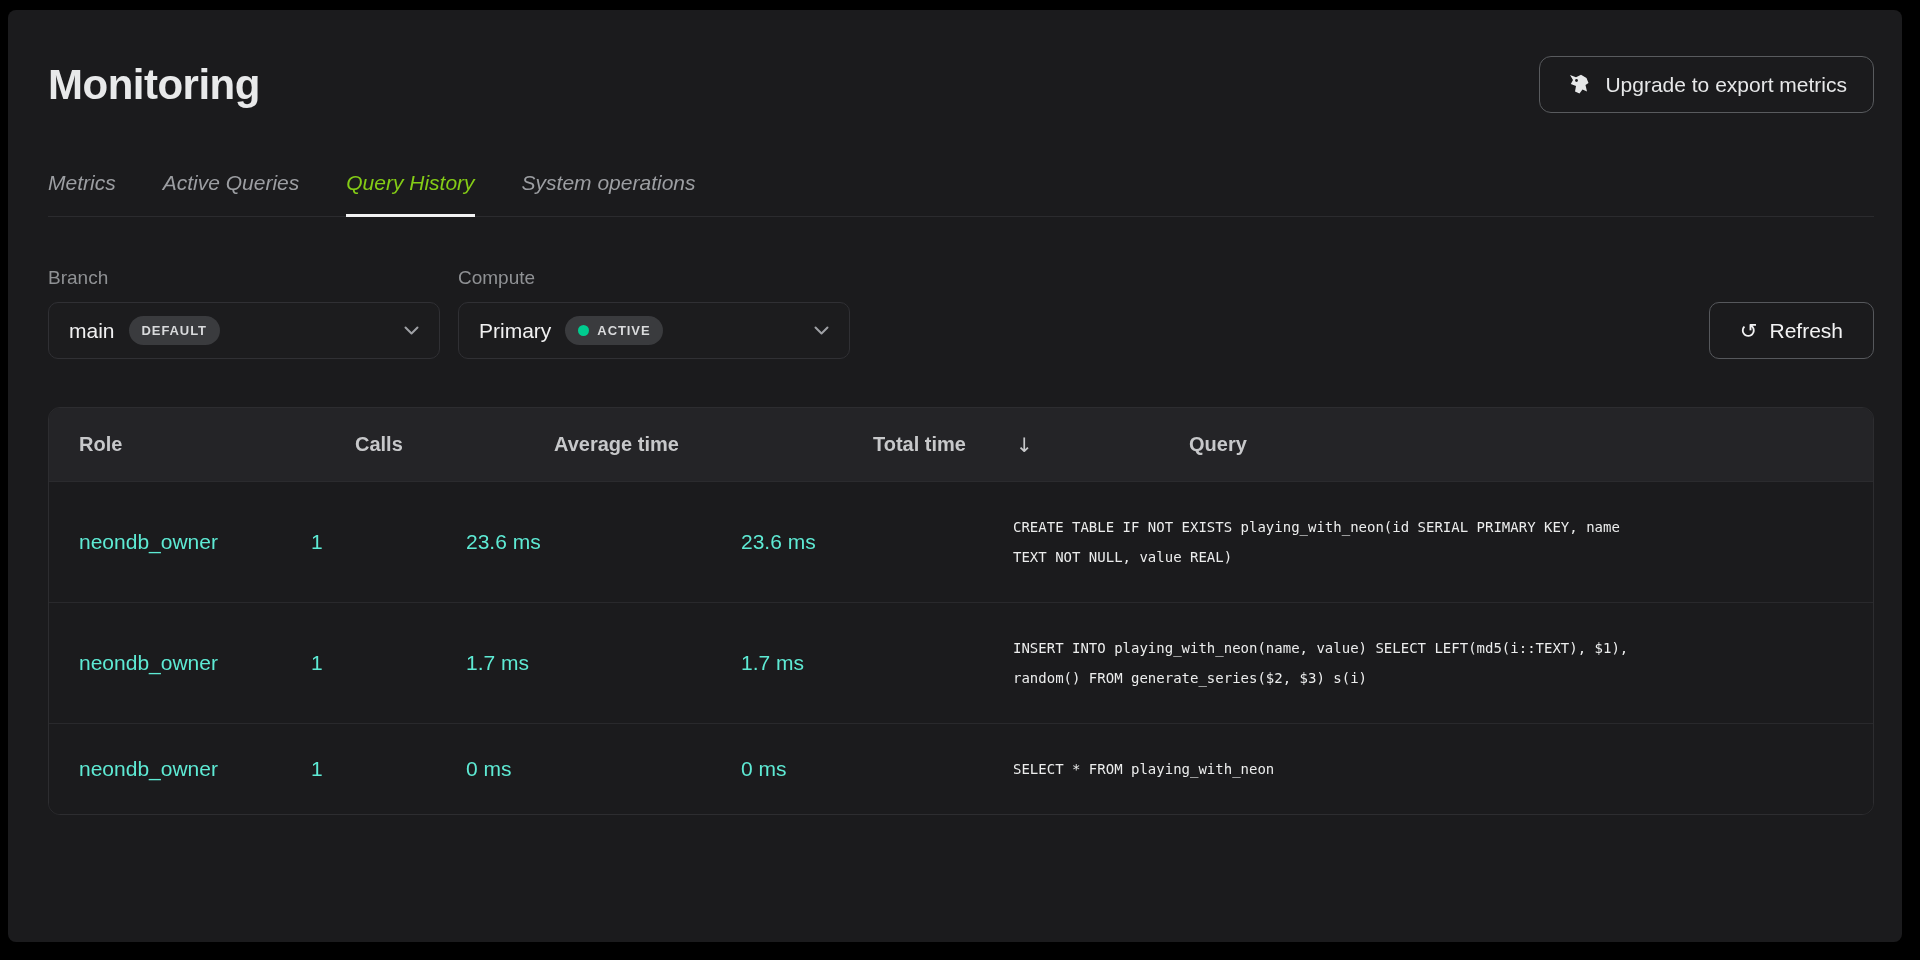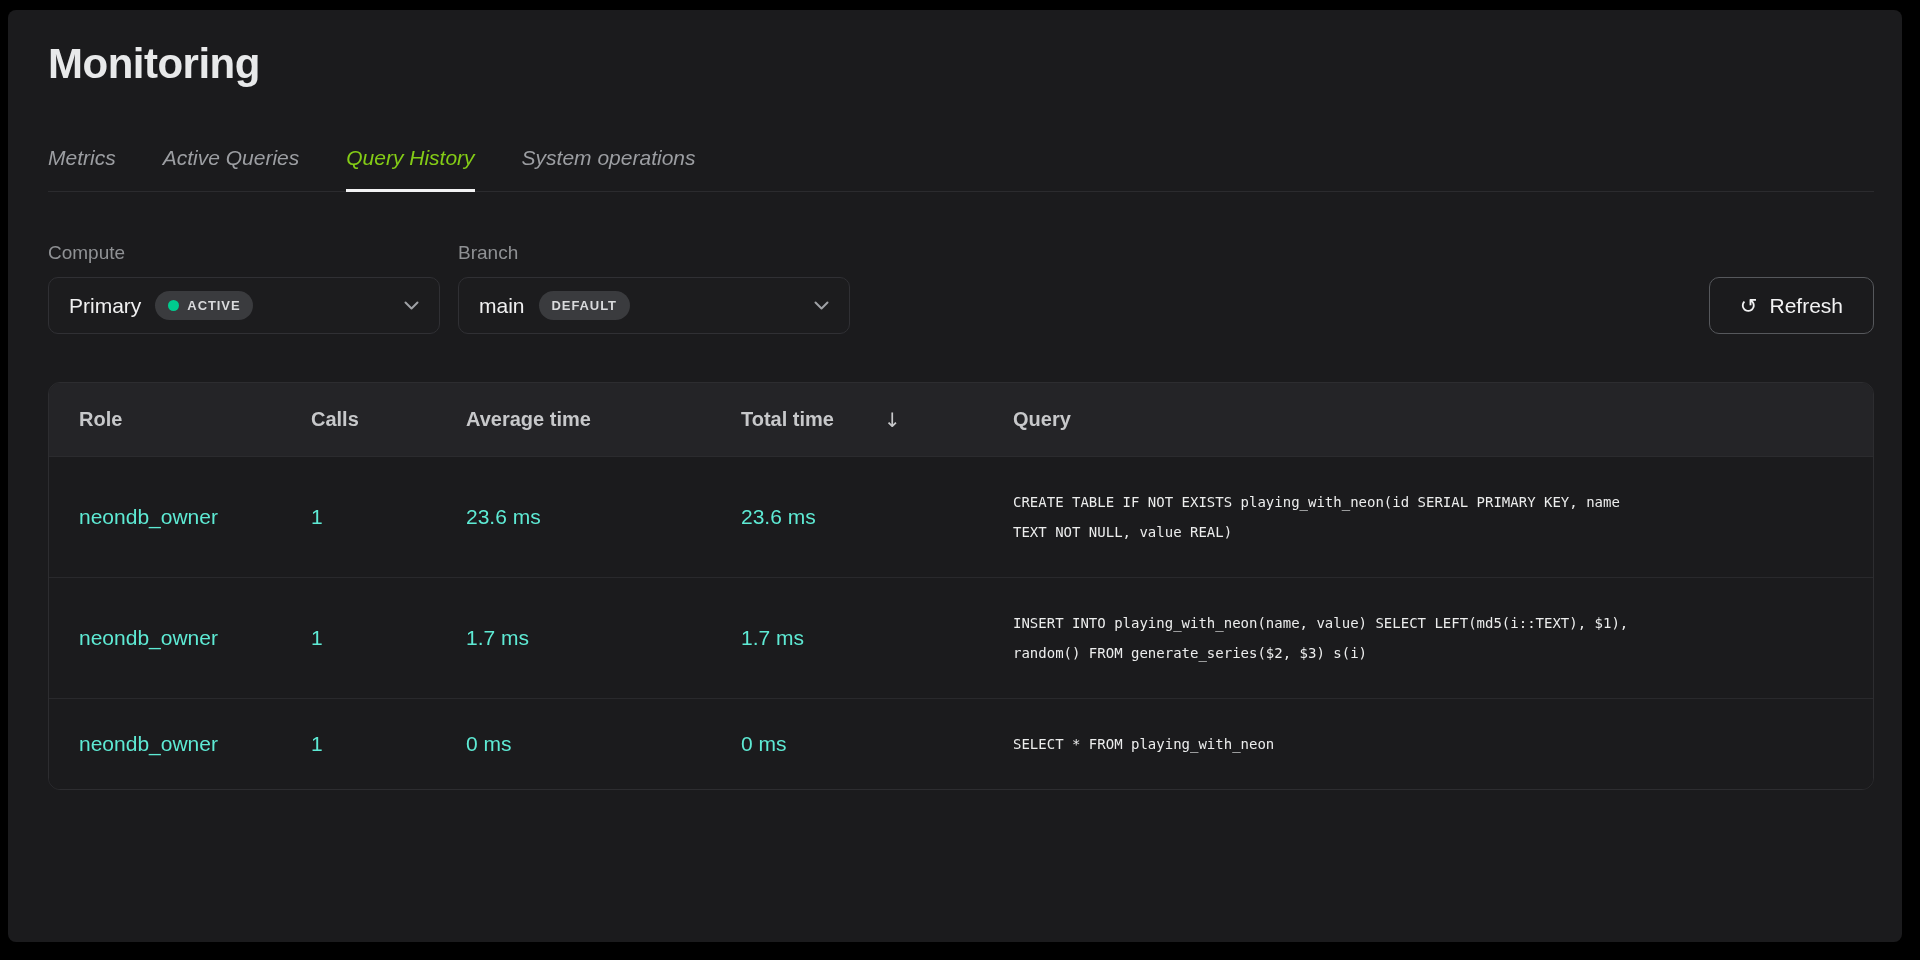--- a/index.html
+++ b/index.html
@@ -1,19 +1,19 @@
 <!DOCTYPE html>
 <html><head>
 <meta charset="utf-8">
 <style>
   * { margin:0; padding:0; box-sizing:border-box; }
   html,body { width:1920px; height:960px; background:#000; overflow:hidden;
               font-family:"Liberation Sans", sans-serif; }
   .panel { margin:10px 18px 18px 8px; height:932px; background:#1b1b1d;
-           border-radius:8px; padding:0 28px 0 40px; overflow:hidden; }
+           border-radius:8px; padding:16px 28px 0 40px; overflow:hidden; }
 
   
   .top-row { display:flex; justify-content:space-between; align-items:center; padding-top:30px; }
   .page-title { font-size:42px; font-weight:700; color:#e8e9ea; letter-spacing:-0.5px; }
   .upgrade-btn { display:flex; align-items:center; gap:13px; height:57px; padding:0 26px;
                  background:transparent; border:1px solid #595b5e; border-radius:12px;
                  color:#e6e7e8; font-size:21px; cursor:pointer; font-family:inherit; }
   .upgrade-btn svg { flex:0 0 auto; }
 
   
@@ -37,71 +37,80 @@
   .chevron { margin-left:auto; display:flex; }
   .refresh-btn { margin-left:auto; display:flex; align-items:center; gap:12px; height:57px;
                  padding:0 30px; background:transparent; border:1px solid #56585c;
                  border-radius:10px; color:#f2f2f3; font-size:21px; cursor:pointer;
                  font-family:inherit; }
   .refresh-glyph { font-family:"DejaVu Sans", sans-serif; font-size:21px; color:#f2f2f3; }
 
   
   .table-card { margin-top:48px; border:1px solid #2d2d30; border-radius:12px; overflow:hidden; }
   .thead, .trow { display:grid; grid-template-columns:262px 155px 275px 272px 1fr; }
-  .thead { background:#242427; border-bottom:1px solid #2b2b2e; height:74px; align-items:center; }
+  .thead { background:#242427; border-bottom:1px solid #2b2b2e; height:74px; align-items:center;gap:44px; }
   .th { font-size:20px; font-weight:600; color:#c7c8ca; display:flex; align-items:center; }
   .th:first-child, .td:first-child { padding-left:30px; }
   .sort-arrow { font-family:"DejaVu Sans", sans-serif; margin-left:50px; font-size:20px;
                 color:#c7c8ca; font-weight:400; cursor:pointer; }
   .trow { align-items:center; padding:30px 0; background:#1b1b1d; }
   .trow + .trow { border-top:1px solid #29292c; }
   .td { font-size:21px; color:#5eead4; }
   .td.query { font-family:"DejaVu Sans Mono", monospace; font-size:14px; line-height:30px;
               max-width:640px; color:#eceded; }
 </style>
 </head>
 <body>
 
 <div class="panel">
 
   <div class="top-row">
     <div class="page-title">Monitoring</div>
+    <button class="upgrade-btn">
+      <span style="display:flex;">
+        <svg width="26" height="26" viewBox="0 0 26 26" fill="#e6e7e8">
+          <path d="M4 3 L10 5.2 L15 2.8 L20.5 6 L22.5 11 L19.5 13 L21 19.5 L16.5 17.5 L13.5 21.5 L9 19.5 L10 14 L4.8 12 L7 8 Z"></path>
+          <circle cx="10.5" cy="8.5" r="1.4" fill="#1b1b1d"></circle>
+        </svg>
+      </span>
+      <span>Upgrade to export metrics</span>
+    </button>
   </div>
 
   <div class="tabs">
     <div class="tab">Metrics</div>
     <div class="tab">Active Queries</div>
     <div class="tab active">Query History</div>
     <div class="tab">System operations</div>
   </div>
 
   <div class="filters">
 
     <div class="filter-group">
-      <div class="filter-label">Compute</div>
+      <div class="filter-label">Branch</div>
       <div class="dropdown">
-        <span class="dropdown-value">Primary</span>
+        <span class="dropdown-value">main</span>
         <span class="badge">
-          <span class="dot"></span>
-          <span>ACTIVE</span>
+          <span>DEFAULT</span>
         </span>
         <span class="chevron">
           <svg width="15" height="9" viewBox="0 0 15 9" fill="none">
             <polyline points="1.5,1.5 7.5,7.5 13.5,1.5" stroke="#9fa1a5" stroke-width="2" stroke-linecap="round" stroke-linejoin="round"></polyline>
           </svg>
         </span>
       </div>
     </div>
 
     <div class="filter-group">
-      <div class="filter-label">Branch</div>
+      <div class="filter-label">Compute</div>
       <div class="dropdown">
-        <span class="dropdown-value">main</span>
+        <span class="dropdown-value">Primary</span>
         <span class="badge">
-          <span>DEFAULT</span>
+          <span class="dot"></span>
+          <span>ACTIVE</span>
         </span>
         <span class="chevron">
           <svg width="15" height="9" viewBox="0 0 15 9" fill="none">
             <polyline points="1.5,1.5 7.5,7.5 13.5,1.5" stroke="#9fa1a5" stroke-width="2" stroke-linecap="round" stroke-linejoin="round"></polyline>
           </svg>
         </span>
       </div>
     </div>
 
 

